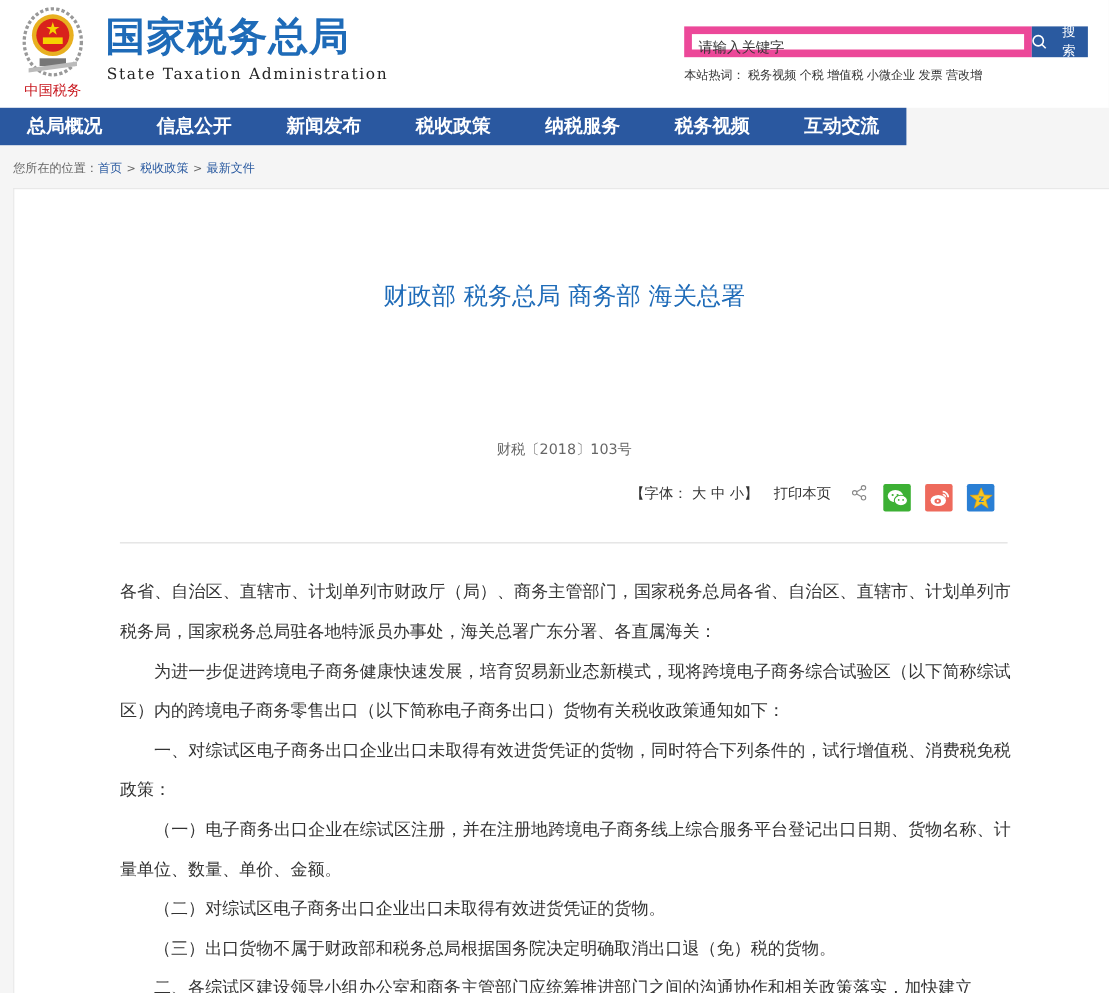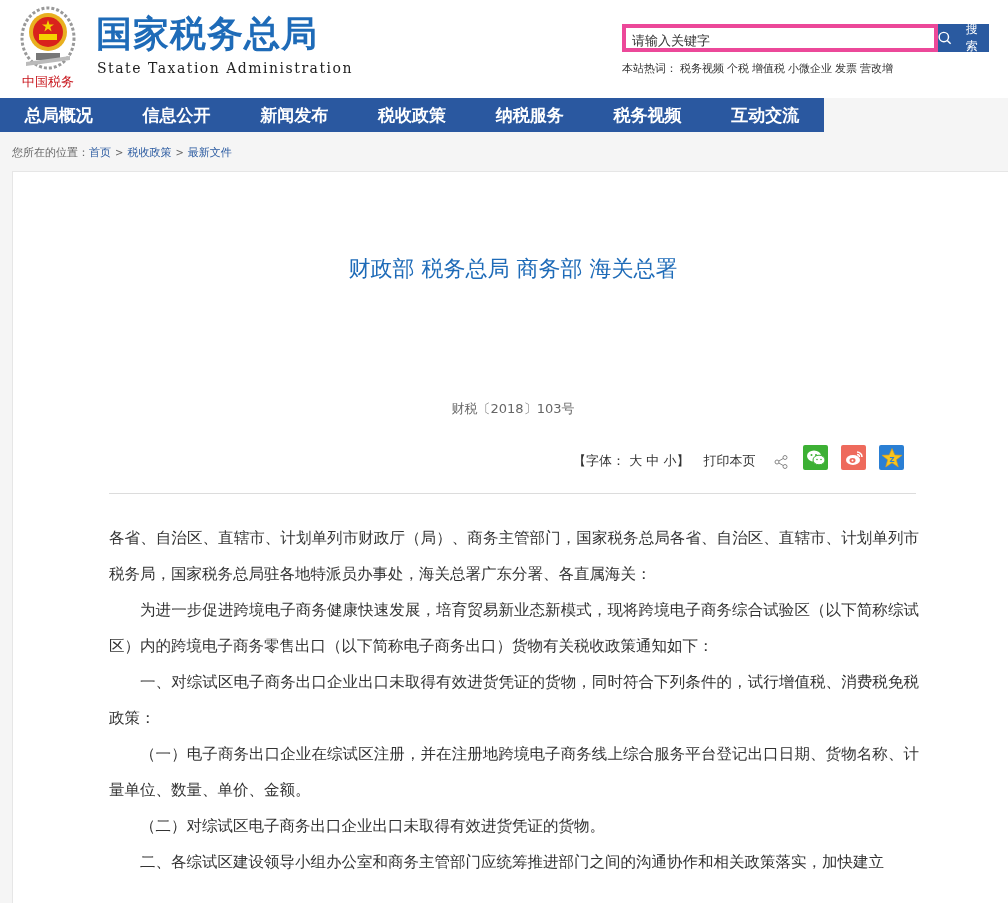--- a/index.html
+++ b/index.html
@@ -4,41 +4,41 @@
 <style>
   * { box-sizing: border-box; margin: 0; padding: 0; }
   html, body { width: 1008px; height: 903px; overflow: hidden; background: #f5f5f5; font-family: "DejaVu Sans", "Liberation Sans", sans-serif; color: #333; }
 
   
   .header { position: absolute; left: 0; top: 0; width: 1008px; height: 98px; background: #ffffff; }
   .emblem { position: absolute; left: 18px; top: 4px; width: 60px; height: 88px; }
   .brand-cn { position: absolute; left: 96px; top: 12px; font-size: 36px; font-weight: bold; color: #1e6bb8; letter-spacing: 1px; line-height: 44px; white-space: nowrap; }
   .brand-en { position: absolute; left: 97px; top: 60px; font-size: 14px; font-family: "DejaVu Serif", "Liberation Serif", serif; color: #222; letter-spacing: 1.5px; white-space: nowrap; }
 
-  .search-box { position: absolute; left: 622px; top: 24px; width: 316px; height: 28px; border: 4px solid #ec4899; background: #fff; padding: 0 6px; font-size: 13px; line-height: 26px; color: #333; }
+  .search-box { position: absolute; left: 622px; top: 24px; width: 316px; height: 28px; border: 7px solid #ec4899; background: #fff; padding: 0 6px; font-size: 13px; line-height: 26px; color: #333; }
   .search-btn { position: absolute; left: 938px; top: 24px; width: 51px; height: 28px; background: #2a5aa0; color: #fff; font-size: 12px; display: flex; align-items: center; justify-content: center; gap: 14px; cursor: pointer; }
   .hot { position: absolute; left: 622px; top: 61px; font-size: 11px; color: #333; white-space: nowrap; }
   .hot span { margin-right: 3px; }
 
   
   .nav { position: absolute; left: 0; top: 98px; width: 824px; height: 34px; background: #2a58a0; display: flex; }
   .nav-item { width: 142.5px; text-align: center; color: #fff; font-size: 17px; font-weight: bold; line-height: 34px; cursor: pointer; white-space: nowrap; }
 
   
   .crumb { position: absolute; left: 12px; top: 145px; font-size: 11px; color: #666; white-space: nowrap; }
   .crumb a { color: #2a5aa0; text-decoration: none; }
   .crumb .sep { color: #666; margin: 0 4px; font-size: 10px; }
 
   
   .content { position: absolute; left: 12px; top: 171px; width: 1008px; height: 740px; background: #ffffff; border-top: 1px solid #e6e6e6; border-left: 1px solid #e6e6e6; }
   .issuers { position: absolute; left: 0; width: 1000px; top: 82px; text-align: center; font-size: 22px; color: #1e6bb8; white-space: nowrap; }
   .doc-title { position: absolute; left: 145px; width: 710px; top: 118px; text-align: center; font-size: 27px; line-height: 52px; color: #c0111a; }
   .doc-no { position: absolute; left: 0; width: 1000px; top: 228px; text-align: center; font-size: 13px; color: #666; }
 
-  .tools { position: absolute; left: 560px; top: 268px; height: 30px; display: flex; align-items: flex-end; font-size: 13px; color: #333; white-space: nowrap; }
+  .tools { position: absolute; left: 560px; top: 268px; height: 30px; display: flex; align-items: flex-start; font-size: 13px; color: #333; white-space: nowrap; }
   .tools .fs { margin-right: 14px; }
   .tools .fs span { cursor: pointer; }
   .tools .print { margin-right: 18px; cursor: pointer; }
   .share-ic { width: 16px; height: 16px; margin-right: 14px; }
   .social { width: 25px; height: 25px; border-radius: 2px; margin-right: 13px; display: flex; align-items: center; justify-content: center; cursor: pointer; }
   .wechat { background: #3cb034; }
   .weibo { background: #ee6a5c; }
   .qzone { background: #2a7fd4; }
 
   .divider { position: absolute; left: 96px; top: 321px; width: 807px; height: 1px; background: #dcdcdc; }
@@ -138,15 +138,16 @@
   </div>
 
   <div class="divider"></div>
 
   <div class="body-text">
     <p>各省、自治区、直辖市、计划单列市财政厅（局）、商务主管部门，国家税务总局各省、自治区、直辖市、计划单列市税务局，国家税务总局驻各地特派员办事处，海关总署广东分署、各直属海关：</p>
     <p class="ind">为进一步促进跨境电子商务健康快速发展，培育贸易新业态新模式，现将跨境电子商务综合试验区（以下简称综试区）内的跨境电子商务零售出口（以下简称电子商务出口）货物有关税收政策通知如下：</p>
     <p class="ind">一、对综试区电子商务出口企业出口未取得有效进货凭证的货物，同时符合下列条件的，试行增值税、消费税免税政策：</p>
     <p class="ind">（一）电子商务出口企业在综试区注册，并在注册地跨境电子商务线上综合服务平台登记出口日期、货物名称、计量单位、数量、单价、金额。</p>
     <p class="ind">（二）对综试区电子商务出口企业出口未取得有效进货凭证的货物。</p>
+    <p class="ind">（三）出口货物不属于财政部和税务总局根据国务院决定明确取消出口退（免）税的货物。</p>
     <p class="ind">二、各综试区建设领导小组办公室和商务主管部门应统筹推进部门之间的沟通协作和相关政策落实，加快建立</p>
   </div>
 </div>
 
 </body></html>

